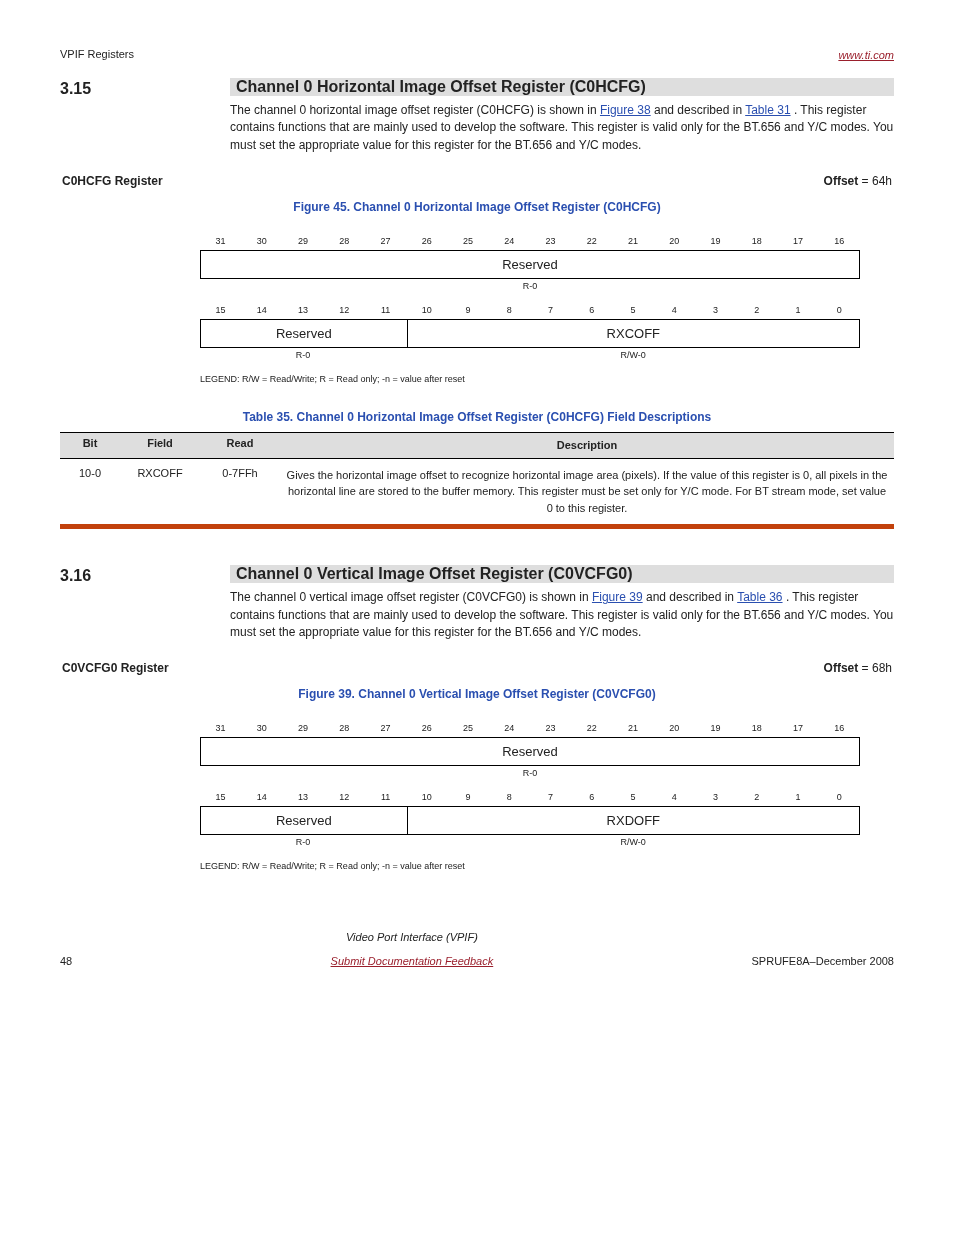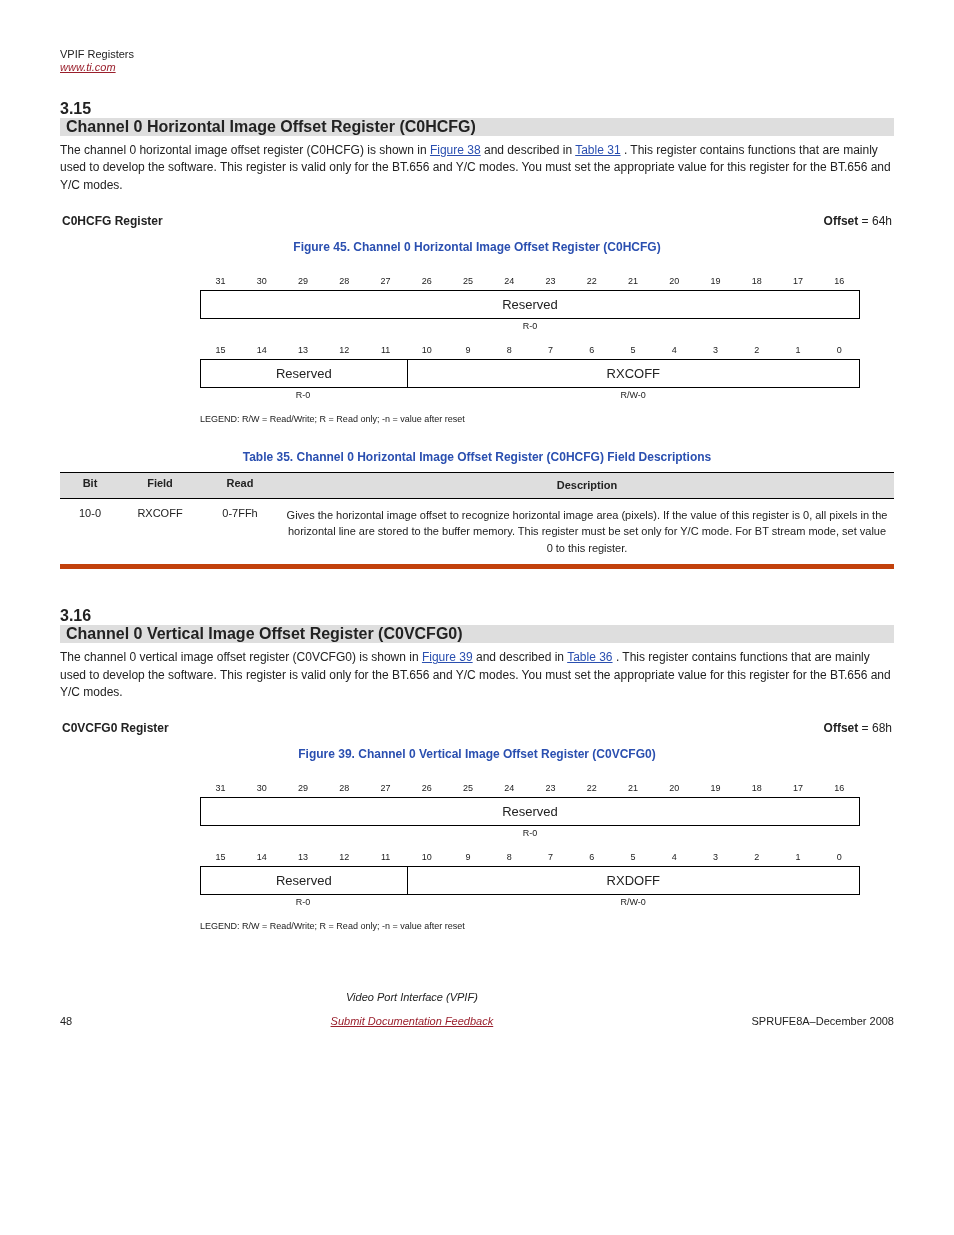--- a/index.html
+++ b/index.html
@@ -9,30 +9,28 @@
     font-family: Arial, Helvetica, sans-serif;
     font-size: 12px;
     color: #222;
     background: #fff;
     width: 954px;
   }
   .page-header {
     display: flex;
     justify-content: space-between;
     align-items: flex-start;
-    margin-bottom: 24px;
-    flex-direction: column;
+    margin-bottom: 16px;
   }
   .hdr-left { font-size: 11px; white-space: pre-line; }
   .hdr-right a { color: #9a1f2c; text-decoration: underline; font-style: italic; font-size: 11px; text-align: center; }
   .section-row {
     display: flex;
     margin-bottom: 20px;
     min-height: 76px;
-    flex-direction: column;
   }
   .section-num {
     width: 170px;
     font-size: 16px;
     font-weight: bold;
     padding-top: 2px;
   }
   .section-body {
     flex: 1;
   }

